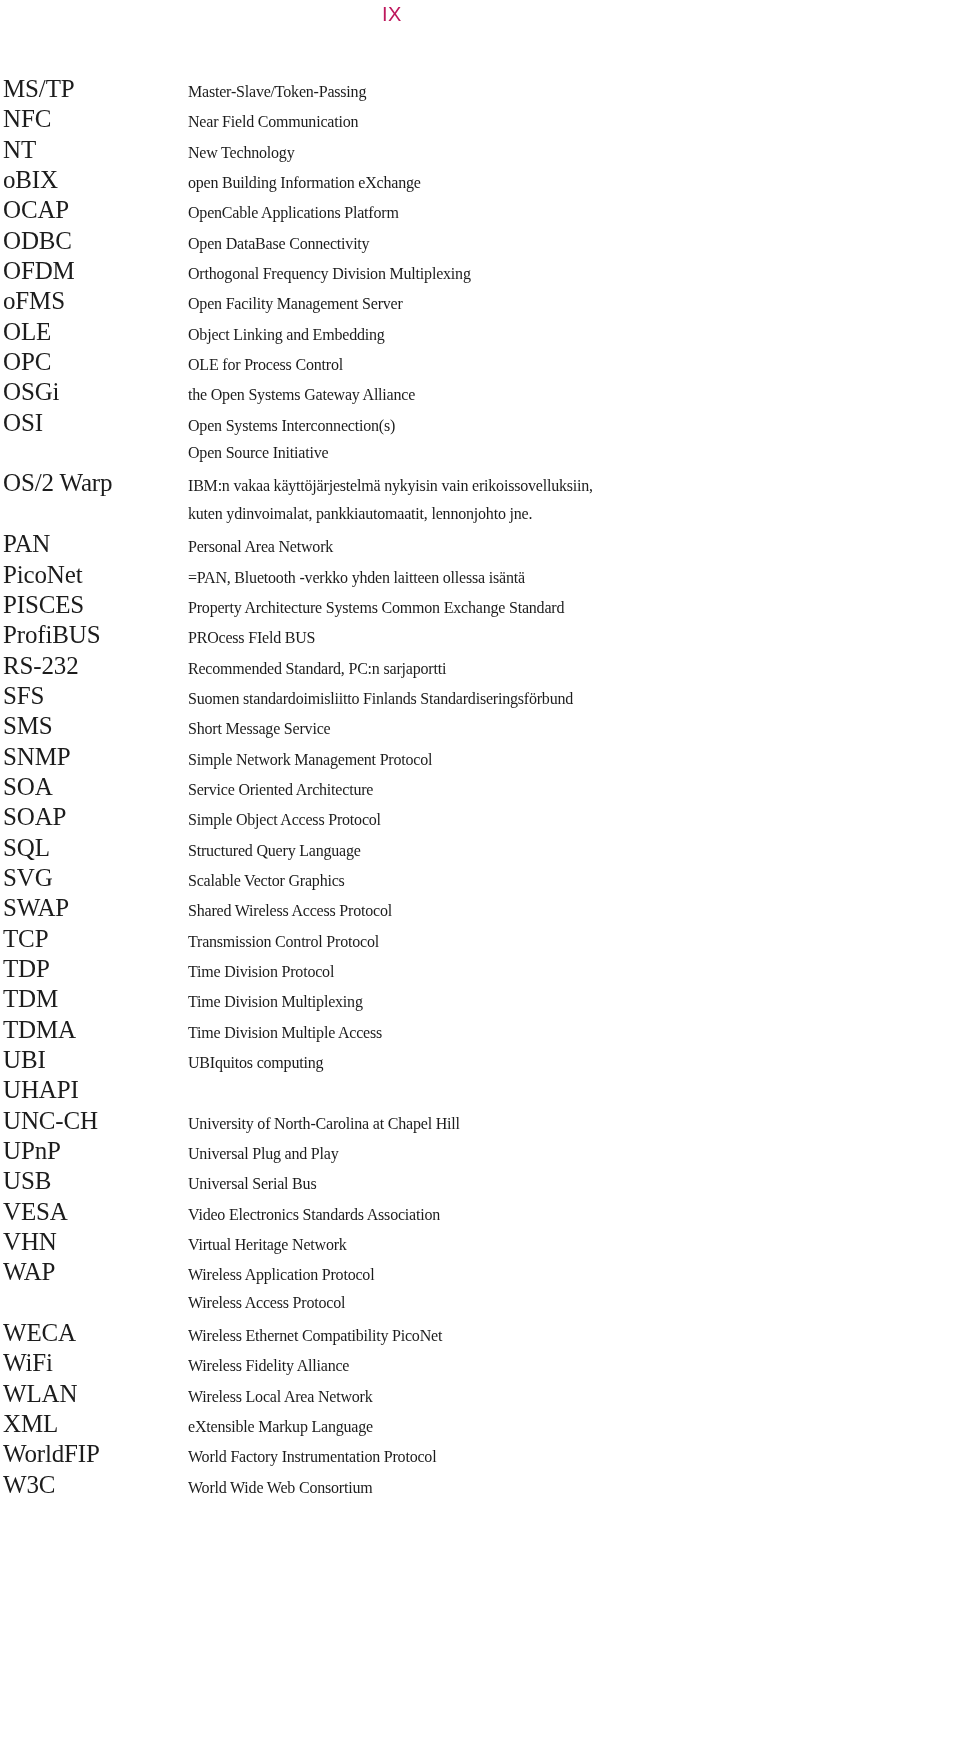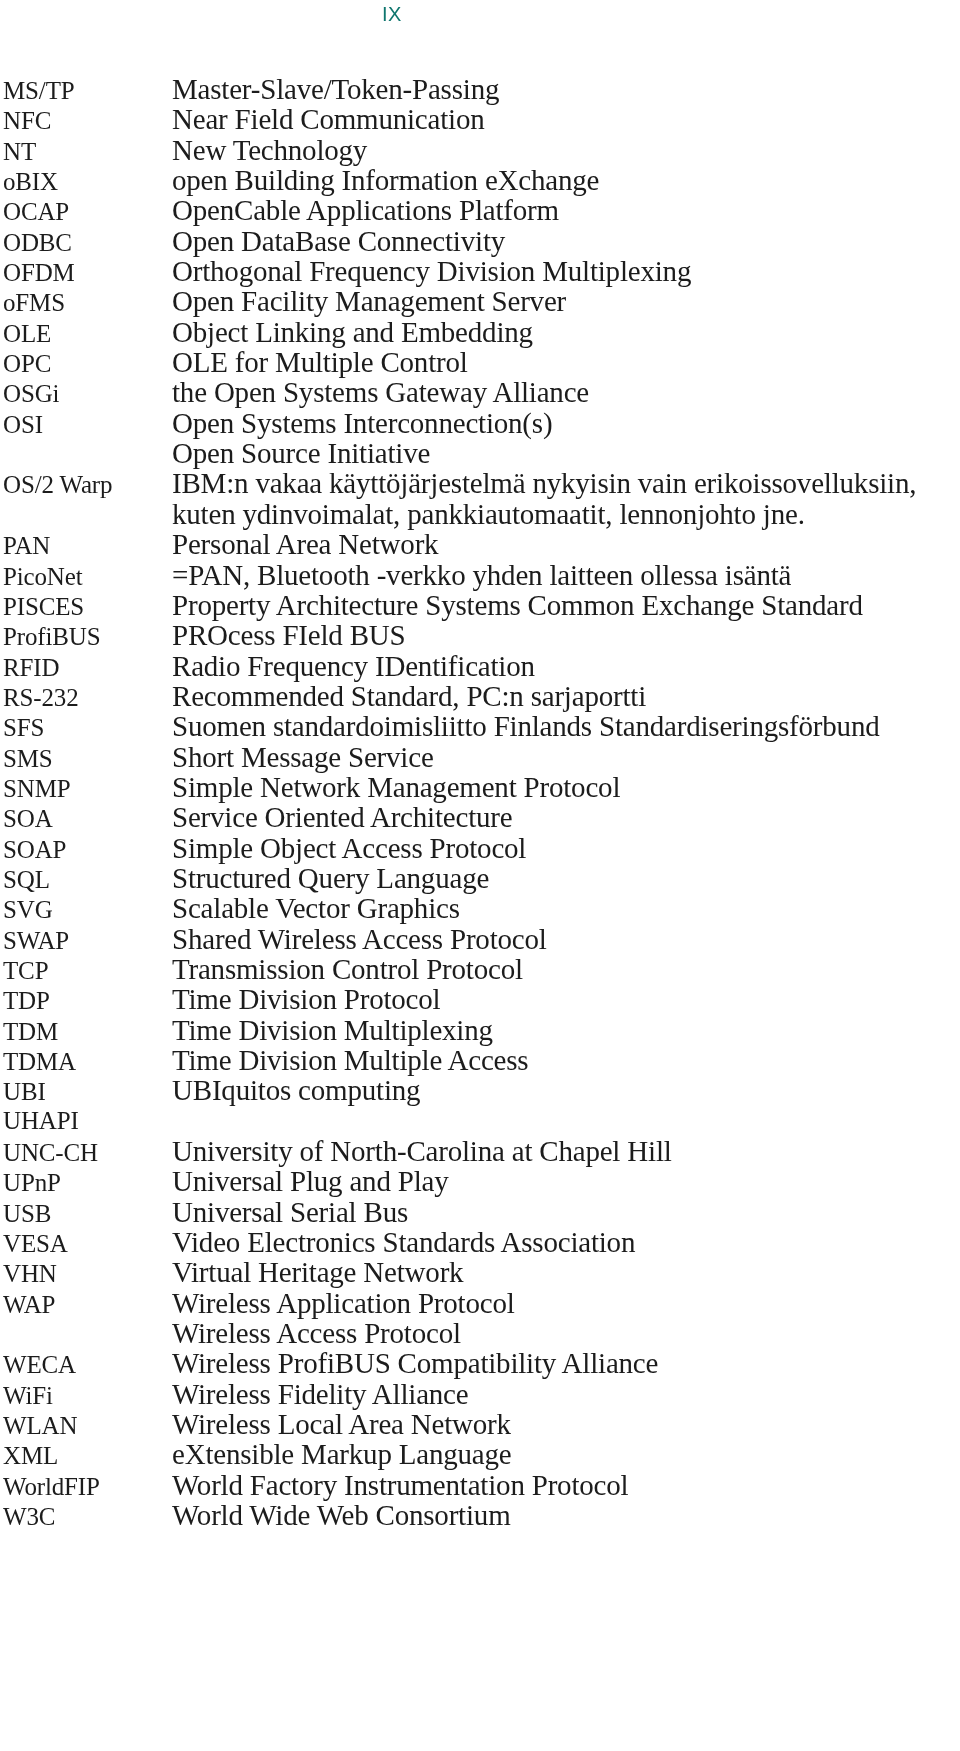--- a/index.html
+++ b/index.html
@@ -20,21 +20,21 @@
   
   .page-folio {
     position: absolute;
     top: 3px;
     left: 0;
     width: 784px;
     text-align: center;
     font-family: "Liberation Sans", "DejaVu Sans", sans-serif;
     font-size: 20px;
     letter-spacing: 0.5px;
-    color: #0f766e;
+    color: #be185d;
     line-height: 1.1;
   }
 
   
   .glossary {
     position: absolute;
     top: 74px;
     left: 0;
     width: 960px;
   }
@@ -51,22 +51,23 @@
     width: 172px;
     min-width: 172px;
     padding-left: 3px;
     box-sizing: border-box;
     font-size: 25px;
     letter-spacing: -0.15px;
   }
 
   .desc-cell {
     flex: 1 1 auto;
-    font-size: 29px;
+    font-size: 16px;
     letter-spacing: -0.2px;
+    margin-left: 16px;
   }
 
   
   .entry-row.continuation .abbr-cell {
     visibility: hidden;
   }
 </style>
 </head>
 <body>
 
@@ -104,21 +105,21 @@
     <div class="entry-row">
       <div class="abbr-cell">oFMS</div>
       <div class="desc-cell">Open Facility Management Server</div>
     </div>
     <div class="entry-row">
       <div class="abbr-cell">OLE</div>
       <div class="desc-cell">Object Linking and Embedding</div>
     </div>
     <div class="entry-row">
       <div class="abbr-cell">OPC</div>
-      <div class="desc-cell">OLE for Multiple Control</div>
+      <div class="desc-cell">OLE for Process Control</div>
     </div>
     <div class="entry-row">
       <div class="abbr-cell">OSGi</div>
       <div class="desc-cell">the Open Systems Gateway Alliance</div>
     </div>
     <div class="entry-row">
       <div class="abbr-cell">OSI</div>
       <div class="desc-cell">Open Systems Interconnection(s)</div>
     </div>
     <div class="entry-row continuation">
@@ -143,24 +144,20 @@
     </div>
     <div class="entry-row">
       <div class="abbr-cell">PISCES</div>
       <div class="desc-cell">Property Architecture Systems Common Exchange Standard</div>
     </div>
     <div class="entry-row">
       <div class="abbr-cell">ProfiBUS</div>
       <div class="desc-cell">PROcess FIeld BUS</div>
     </div>
     <div class="entry-row">
-      <div class="abbr-cell">RFID</div>
-      <div class="desc-cell">Radio Frequency IDentification</div>
-    </div>
-    <div class="entry-row">
       <div class="abbr-cell">RS-232</div>
       <div class="desc-cell">Recommended Standard, PC:n sarjaportti</div>
     </div>
     <div class="entry-row">
       <div class="abbr-cell">SFS</div>
       <div class="desc-cell">Suomen standardoimisliitto Finlands Standardiseringsförbund</div>
     </div>
     <div class="entry-row">
       <div class="abbr-cell">SMS</div>
       <div class="desc-cell">Short Message Service</div>
@@ -235,21 +232,21 @@
     <div class="entry-row">
       <div class="abbr-cell">WAP</div>
       <div class="desc-cell">Wireless Application Protocol</div>
     </div>
     <div class="entry-row continuation">
       <div class="abbr-cell"></div>
       <div class="desc-cell">Wireless Access Protocol</div>
     </div>
     <div class="entry-row">
       <div class="abbr-cell">WECA</div>
-      <div class="desc-cell">Wireless ProfiBUS Compatibility Alliance</div>
+      <div class="desc-cell">Wireless Ethernet Compatibility PicoNet</div>
     </div>
     <div class="entry-row">
       <div class="abbr-cell">WiFi</div>
       <div class="desc-cell">Wireless Fidelity Alliance</div>
     </div>
     <div class="entry-row">
       <div class="abbr-cell">WLAN</div>
       <div class="desc-cell">Wireless Local Area Network</div>
     </div>
     <div class="entry-row">

